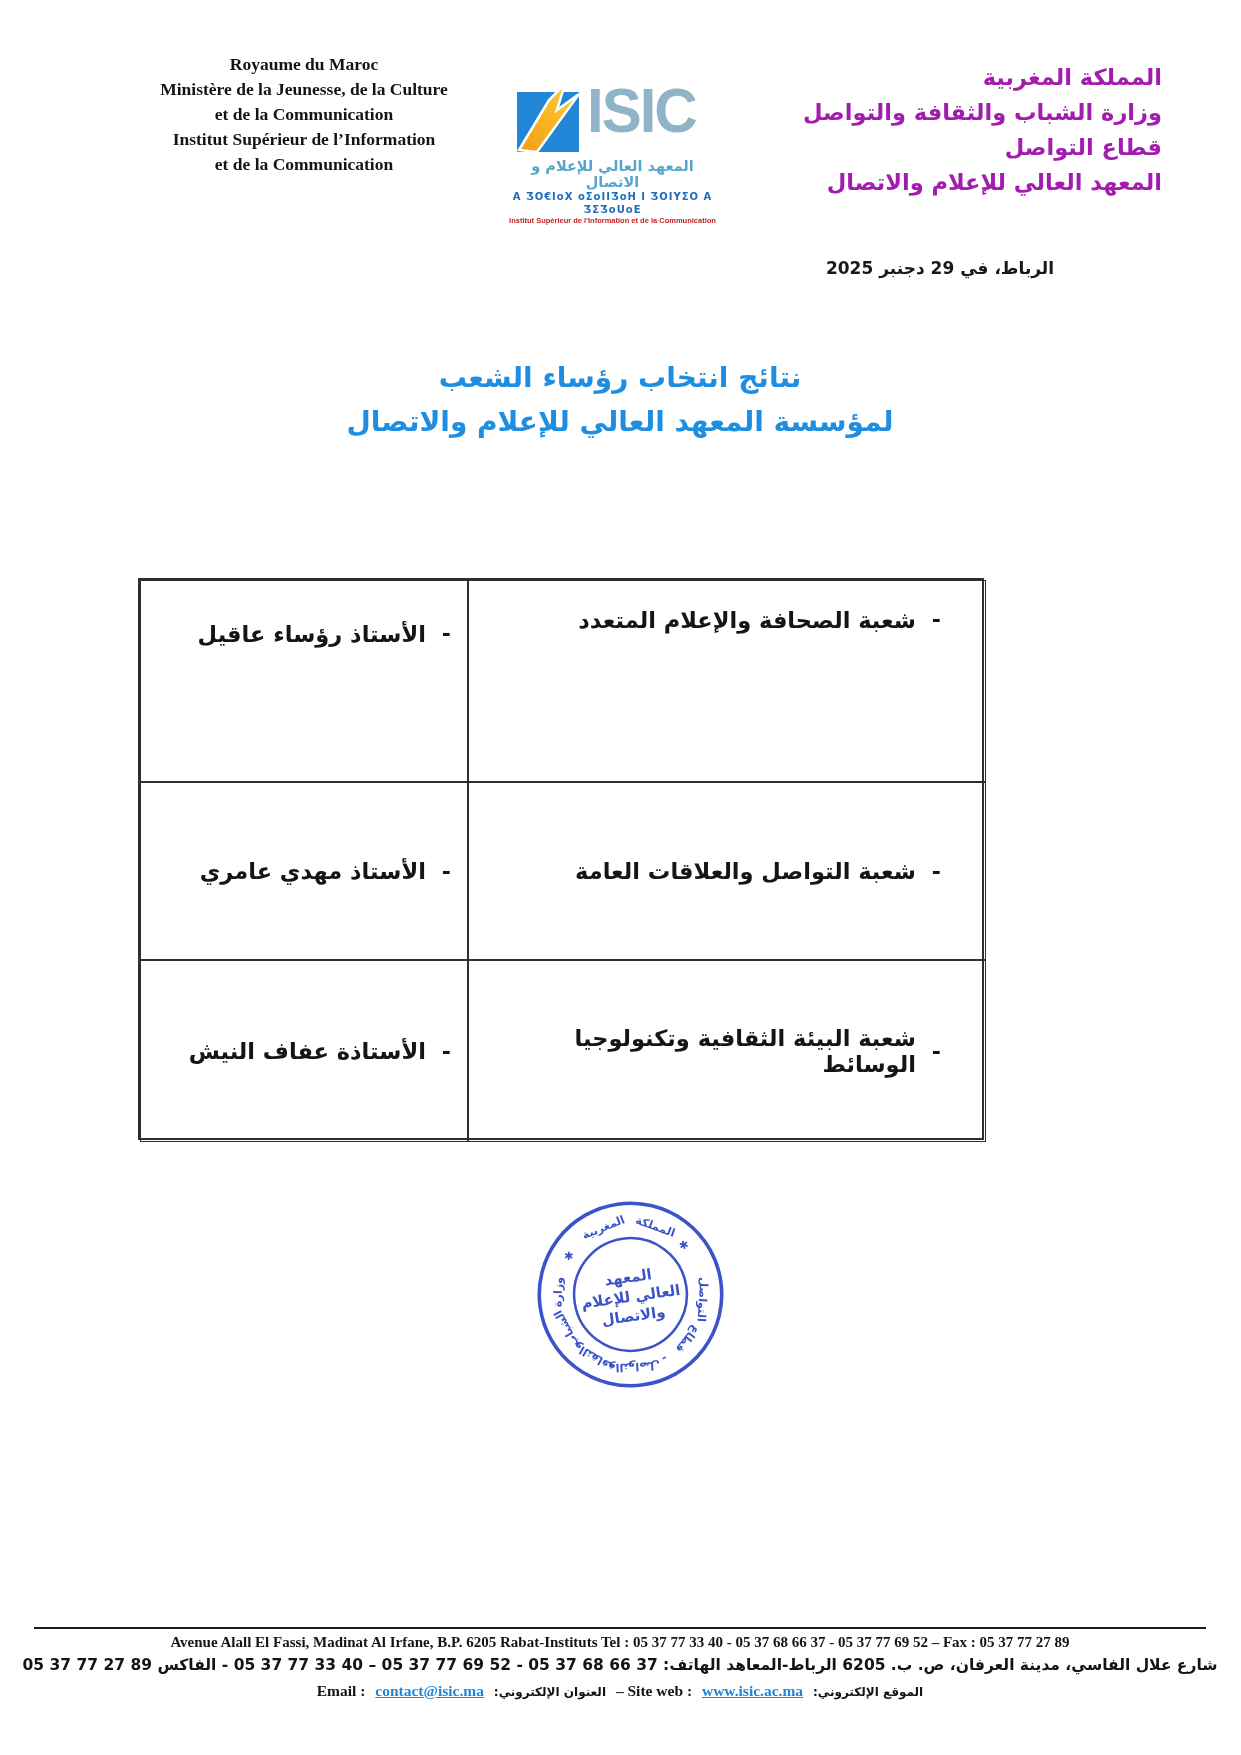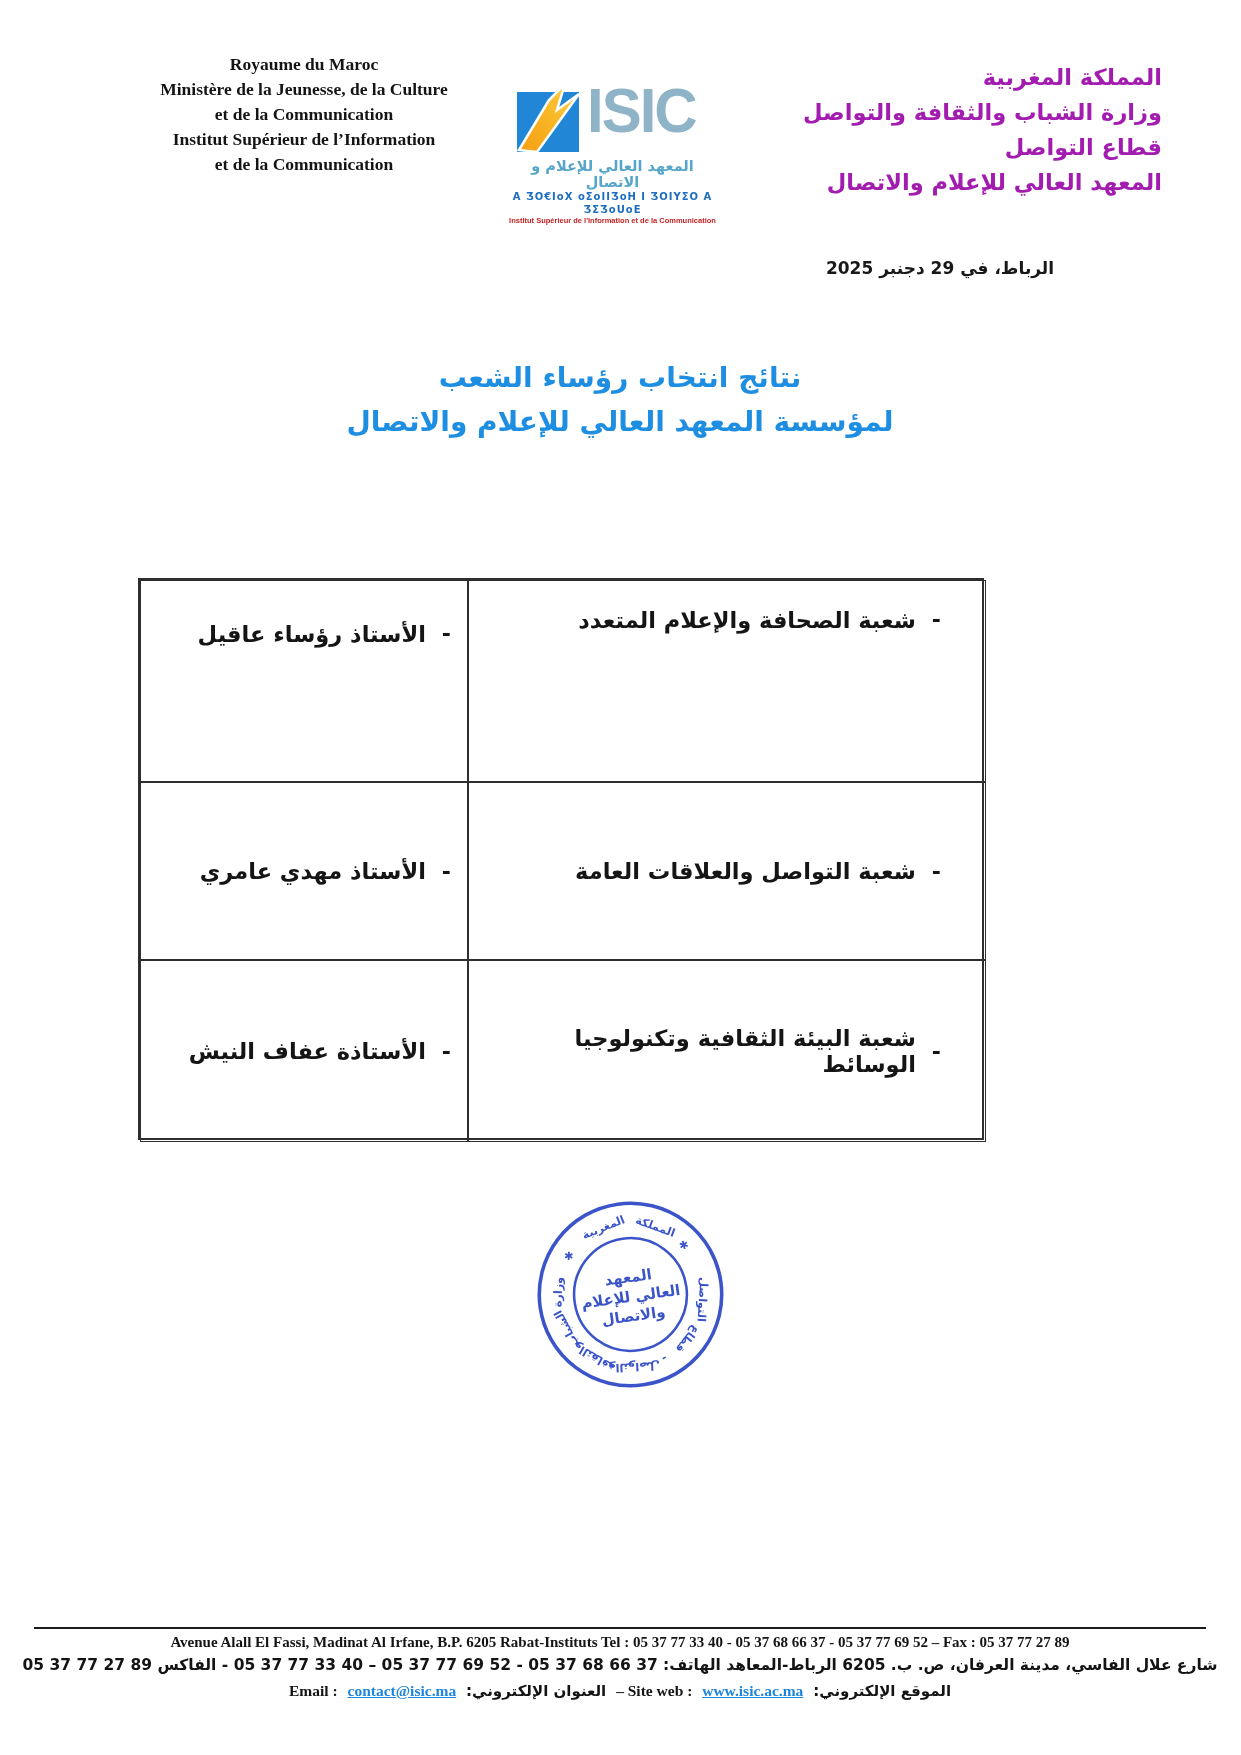--- a/index.html
+++ b/index.html
@@ -91,21 +91,21 @@
     position:absolute;left:20px;top:1656px;width:1200px;
     direction:rtl;text-align:center;font-weight:bold;font-size:15.5px;color:#141414;
     font-family:"DejaVu Sans", sans-serif;
   }
   .footer-line3{
     position:absolute;left:20px;top:1682px;width:1200px;
     text-align:center;font-weight:bold;font-size:15.5px;color:#141414;
     font-family:"Liberation Serif", serif;
   }
   .footer-line3 .seg{margin:0 3px;}
-  .footer-line3 .ar{font-family:"DejaVu Sans", sans-serif;font-size:15px;}
+  .footer-line3 .ar{font-family:"DejaVu Sans", sans-serif;font-size:12px;}
   .link{color:#1d86dc;text-decoration:underline;cursor:pointer;font-weight:bold;}
 </style>
 </head>
 <body>
 
 <div class="page">
 
   <div class="fr-block">
     <div>Royaume du Maroc</div>
     <div>Ministère de la Jeunesse, de la Culture</div>

